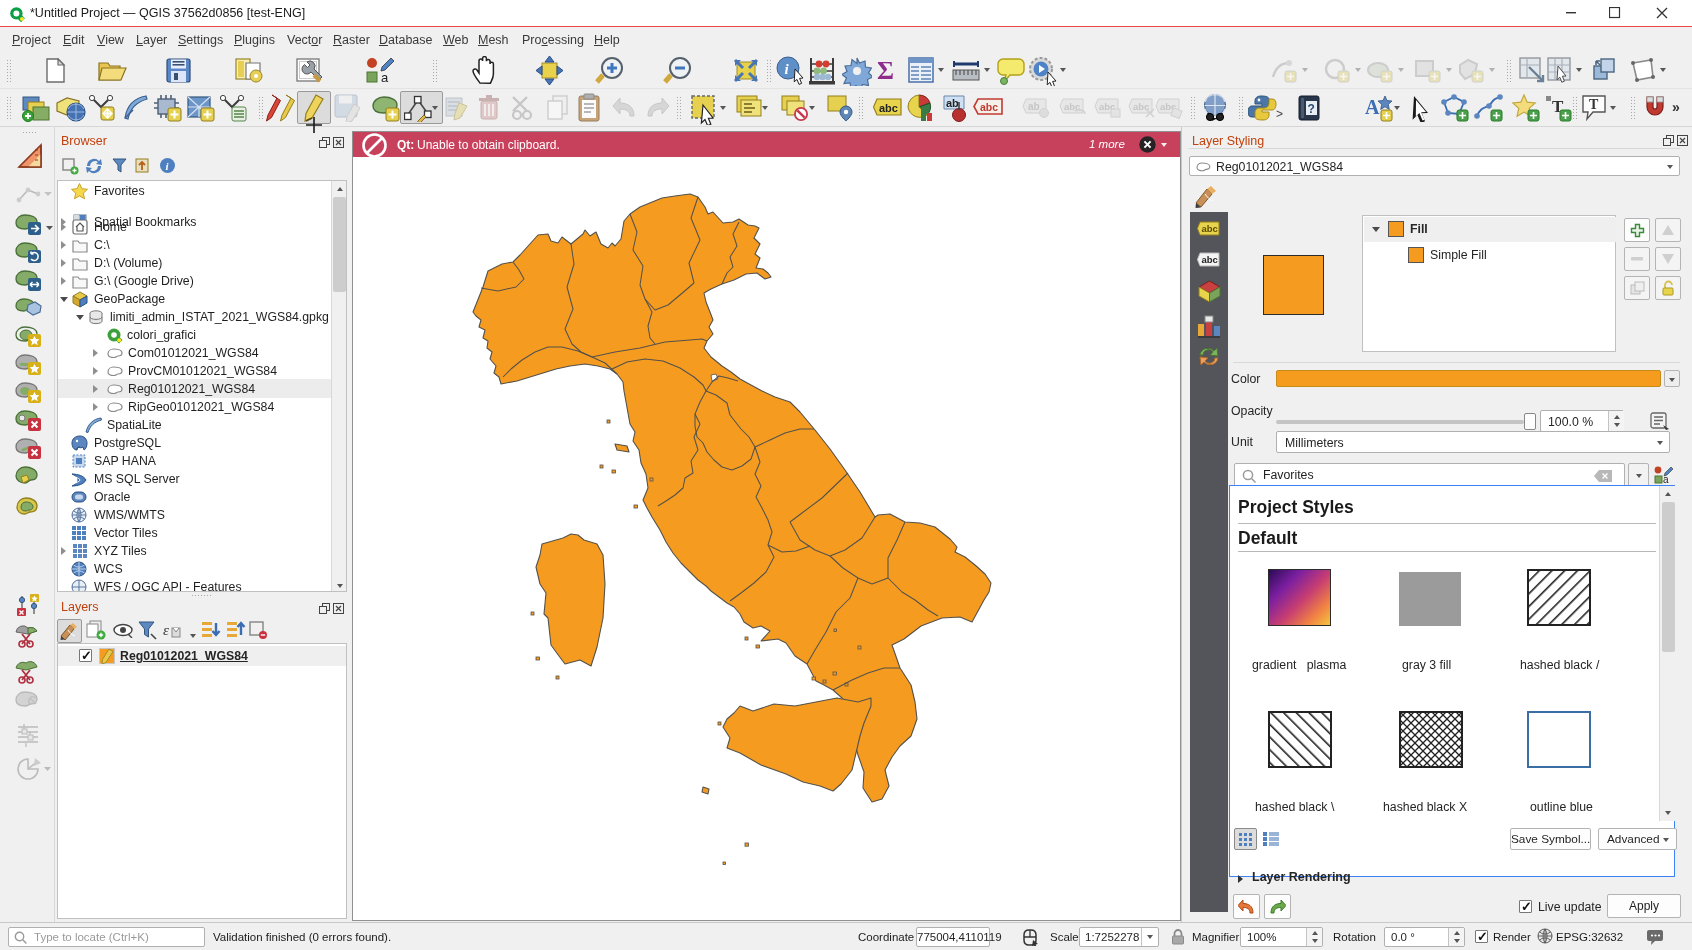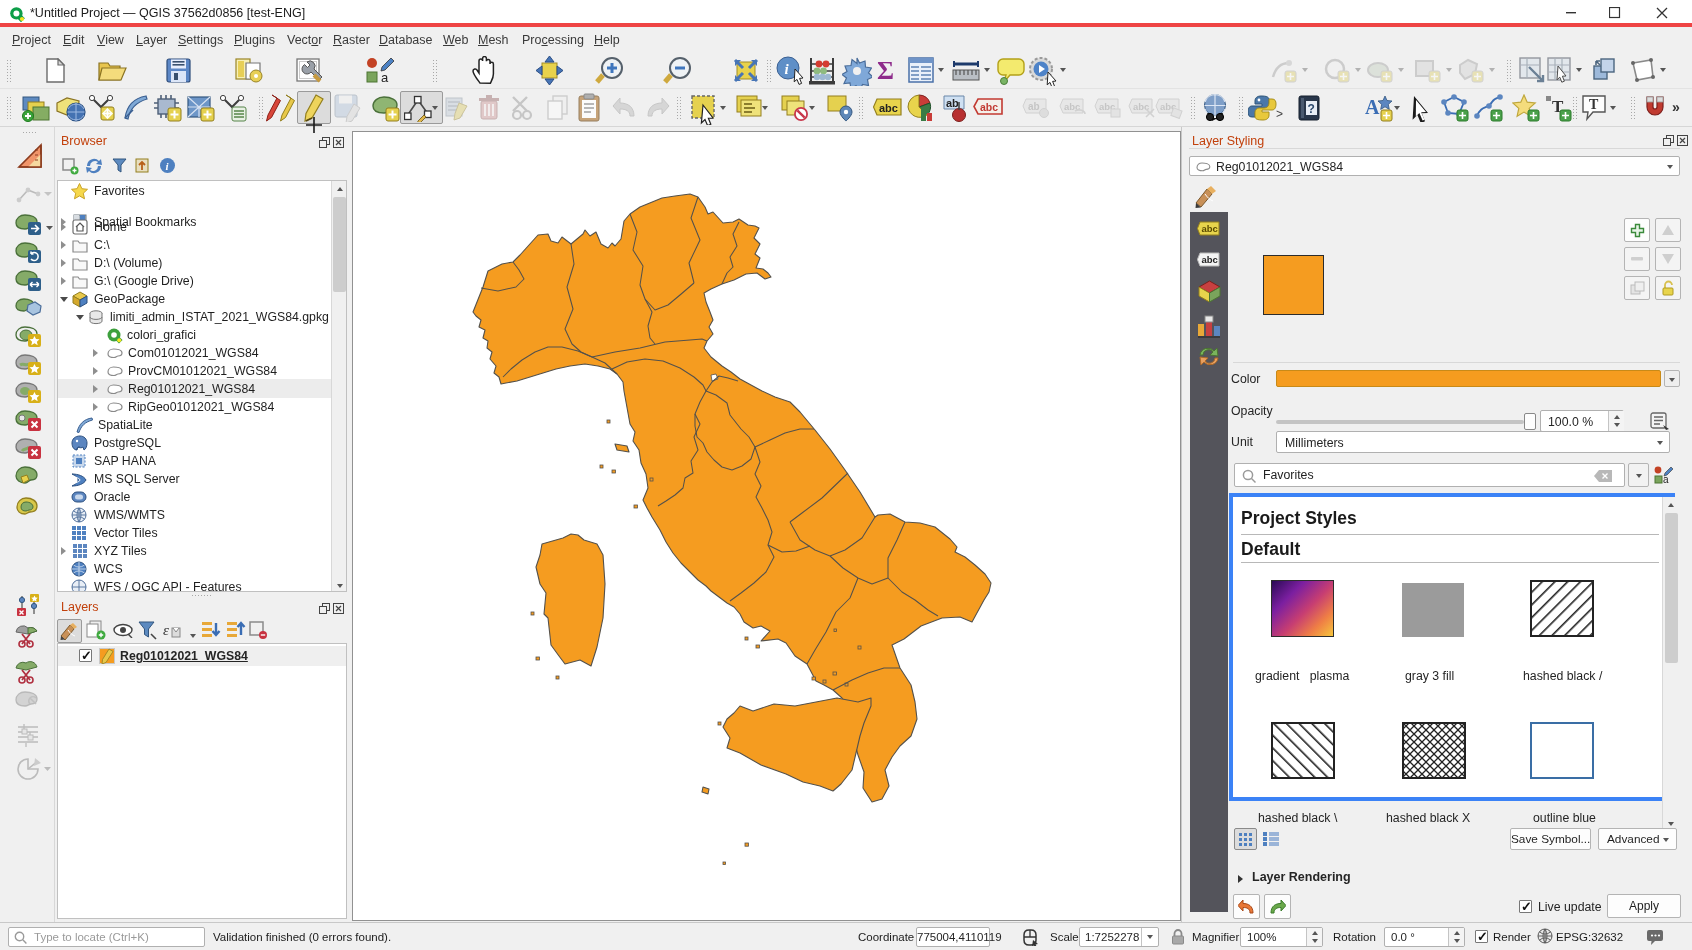--- a/index.html
+++ b/index.html
@@ -1,19 +1,19 @@
 <!DOCTYPE html>
 <html><head>
 <meta charset="utf-8">
 <style>
 *{box-sizing:border-box;margin:0;padding:0}
 html,body{width:1692px;height:950px;overflow:hidden}
 body{font-family:"Liberation Sans",sans-serif;font-size:12px;color:#252525;background:#f0f0f0;position:relative}
 .abs{position:absolute}
-.titlebar{left:0;top:0;width:1692px;height:27px;background:#ffffff;border-bottom:4px solid #ef4444}
+.titlebar{left:0;top:0;width:1692px;height:27px;background:#ffffff;border-bottom:1px solid #ef4444}
 .menubar{left:0;top:27px;width:1512px;height:25px;background:#f0f0f0}
 .menubar span{position:absolute;top:6px;font-size:12.5px;color:#3a3a3a}
 .menubar u{text-decoration:underline}
 .tb1{left:0;top:52px;width:1692px;height:37px;background:#f0f0f0;border-bottom:1px solid #e3e3e3}
 .tb2{left:0;top:89px;width:1692px;height:38px;background:#f0f0f0;border-bottom:1px solid #d6d6d6}
 .handle{width:6px;background-image:radial-gradient(#a8a8a8 28%,transparent 32%);background-size:3px 3px;background-position:0 1px}
 .main{left:0;top:127px;width:1692px;height:795px;background:#f0f0f0}
 .statusbar{left:0;top:922px;width:1692px;height:28px;background:#f0f0f0;border-top:1px solid #c8c8c8;font-size:11.5px}
 .panel-title{font-size:12.5px;color:#c2410c}
 .white{background:#fff}
@@ -737,21 +737,21 @@
           </svg>
           <span class="abs" style="left:70px">Reg01012021_WGS84</span>
         </div>
   <div class="row" style="left:0;top:216.5px;width:272px">
           <span class="abs exp-r" style="left:35px;top:5px"></span>
           <svg class="abs" style="left:48px;top:3px" width="18" height="13">
             <path d="M2 7 c0-3 2.5-5 5.5-5 3.5 0 8.5 1 8.5 4 0 2-1.5 3-4 3 -1.5 0-2 1.5-4 1.5 -3.5 0-6-1-6-3.5 z" fill="#fff" stroke="#8a8a8a" stroke-width="1.2"></path>
           </svg>
           <span class="abs" style="left:70px">RipGeo01012021_WGS84</span>
         </div>
-  <div class="row" style="left:4px;top:234.5px;width:324px">
+  <div class="row" style="left:13px;top:234.5px;width:324px">
           <svg class="abs" style="left:14px;top:1px" width="18" height="16">
             <path d="M16 1 C8 2 3 7 1 15 l2 .5 C5 9 9 5 16.5 3 z" fill="#7fa9d6" stroke="#3a5f91"></path>
           </svg>
           <span class="abs" style="left:36px">SpatiaLite</span>
         </div>
   <div class="row" style="left:0;top:252.5px;width:288px">
           <svg class="abs" style="left:13px;top:1px" width="18" height="17">
             <path d="M9 1 C4 1 1 4 1 8 c0 4 2 7 5 7 l1-3 c2 1 4 1 5 0 l1 3 c2-1 3-4 3-7 0-4-3-7-7-7 z" fill="#5c86c0" stroke="#2c5080"></path>
             <circle cx="6" cy="6" r="1.2" fill="#fff"></circle>
             <path d="M5 15 c1-2 2-3 4-3" stroke="#2c5080" fill="none"></path>
@@ -966,20 +966,34 @@
 <path d="M790,522 800,540 815,550 830,556"></path>
 <path d="M768,545 782,552 796,551 810,546"></path>
 <path d="M830,556 843,568 858,578 872,584 888,578"></path>
 <path d="M905,522 897,540 888,558 888,578"></path>
 <path d="M888,578 902,592 915,600 928,610 938,616"></path>
 <path d="M858,578 850,598 836,612 826,632 815,650 807,664"></path>
 <path d="M833,690 852,680 868,673 884,668 900,668"></path>
 </g>
 </svg>
 
+<div class="abs" style="left:0px;top:0px;width:827px;height:25px;background:#c8415c">
+ <svg class="abs" style="left:9px;top:1px" width="25" height="25">
+          <circle cx="12.5" cy="12.5" r="11" fill="none" stroke="#fff" stroke-width="2.6"></circle>
+          <path d="M5 20 L20 5" stroke="#fff" stroke-width="2.6"></path>
+        </svg>
+ <span class="abs" style="left:44px;top:6px;color:#fff;font-weight:bold;font-size:12px">Qt:</span>
+ <span class="abs" style="left:64px;top:6px;color:#fff;font-size:12px">Unable to obtain clipboard.</span>
+ <span class="abs" style="left:736px;top:6px;color:#fff;font-style:italic;font-size:11.5px">1 more</span>
+ <svg class="abs" style="left:786px;top:4px" width="17" height="17">
+          <circle cx="8.5" cy="8.5" r="8.2" fill="#262226"></circle>
+          <path d="M5.4 5.4 l6.2 6.2 m0-6.2 l-6.2 6.2" stroke="#fff" stroke-width="2"></path>
+        </svg>
+ <div class="ddarrow" style="left:808px;top:11px;border-top-color:#fff;opacity:.9"></div>
+</div>
 </div>
 <div class="abs" style="left:1181px;top:0;width:511px;height:795px;background:#f0f0f0;border-left:1px solid #c8c8c8">
  <span class="abs panel-title" style="left:10px;top:7px">Layer Styling</span>
  <svg class="abs" style="left:481px;top:8px" width="11" height="11">
         <rect x="3.5" y="0.5" width="7" height="7" fill="none" stroke="#444"></rect>
         <rect x="0.5" y="3.5" width="7" height="7" fill="#f0f0f0" stroke="#444"></rect>
       </svg>
  <svg class="abs" style="left:495px;top:8px" width="11" height="11">
         <rect x="0.5" y="0.5" width="10" height="10" fill="none" stroke="#444"></rect>
         <path d="M3 3 l5 5 m0-5 l-5 5" stroke="#444" stroke-width="1.2"></path>
@@ -1022,20 +1036,28 @@
           <rect x="9" y="2" width="8" height="6" fill="#e8e8e8" stroke="#888"></rect>
           <path d="M2 23 h22" stroke="#333" stroke-width="1.5"></path>
         </svg>
   <svg class="abs" style="left:7px;top:133px" width="25" height="23">
           <path d="M3 10 a8 8 0 0 1 14-4 l3-3 1 8 -8-1 3-3 a5.5 5.5 0 0 0 -10 3 z" fill="#7ab45c" stroke="#4c7432"></path>
           <path d="M21 13 a8 8 0 0 1 -14 4 l-3 3 -1-8 8 1 -3 3 a5.5 5.5 0 0 0 10-3 z" fill="#e8a060" stroke="#b06a28"></path>
         </svg>
  </div>
 
 
+ <div class="abs white" style="left:180px;top:88px;width:254px;height:137px;border:1px solid #c0c0c0">
+  <div class="abs" style="left:1px;top:1px;width:252px;height:25px;background:#efefef"></div>
+  <span class="abs exp-d" style="left:9px;top:11px"></span>
+  <div class="abs" style="left:25px;top:5px;width:16px;height:16px;background:#f59c20;border:1px solid #555"></div>
+  <span class="abs" style="left:47px;top:6px;font-weight:bold;font-size:12.3px">Fill</span>
+  <div class="abs" style="left:45px;top:31px;width:16px;height:16px;background:#f59c20;border:1px solid #555"></div>
+  <span class="abs" style="left:67px;top:32px;font-size:12.3px">Simple Fill</span>
+ </div>
 
  <div class="btn" style="left:442px;top:91px;width:26px;height:24px">
         <svg style="margin:4px auto 0" width="15" height="15" viewBox="0 0 15 15">
           <path d="M5.5 1.5 h4 v4 h4 v4 h-4 v4 h-4 v-4 h-4 v-4 h4 z" fill="#e8f4e8" stroke="#3a8a3a" stroke-width="1.4"></path>
         </svg>
       </div>
  <div class="btn" style="left:473px;top:91px;width:26px;height:24px;background:#f4f4f4">
         <svg style="margin:5px auto 0" width="14" height="12">
           <path d="M7 1 L13 11 H1 z" fill="#cfcfcf"></path>
         </svg>
@@ -1108,21 +1130,21 @@
  <div class="btn" style="left:446px;top:336px;width:21px;height:24px;background:#f2f2f2">
         <div class="ddarrow" style="left:6.5px;top:10px"></div>
       </div>
  <svg class="abs" style="left:471px;top:339px" width="20" height="19">
         <circle cx="5" cy="4" r="3.4" fill="#c34224"></circle>
         <rect x="2" y="10" width="7" height="7" fill="#7aa45c" stroke="#4c7432"></rect>
         <text x="10" y="17" font-size="10" fill="#222" font-family="Liberation Sans">a</text>
         <path d="M12 7 L18 1 l2 2 -6 6 -3 1 z" fill="#4d82c4" stroke="#333" stroke-width="0.6"></path>
       </svg>
 
- <div class="abs white" style="left:47px;top:366px;width:446px;height:308px;border:4px solid #3b82f6">
+ <div class="abs white" style="left:47px;top:358px;width:446px;height:392px;border:1px solid #3b82f6">
   <span class="abs" style="left:8px;top:11px;font-size:17.5px;font-weight:bold;color:#1a1a1a">Project Styles</span>
   <div class="abs" style="left:8px;top:37px;width:418px;height:1px;background:#b8b8b8"></div>
   <span class="abs" style="left:8px;top:42px;font-size:17.5px;font-weight:bold;color:#1a1a1a">Default</span>
   <div class="abs" style="left:8px;top:65px;width:418px;height:1px;background:#b8b8b8"></div>
 
   <div class="abs" style="left:38px;top:83px;width:63px;height:57px;border:1.4px solid #2c2c2c;background:linear-gradient(135deg,#2b0a56 0%,#7b1fa0 28%,#c73e72 55%,#ef7e45 78%,#f6c63c 100%)"></div>
   <div class="abs" style="left:169px;top:86px;width:62px;height:54px;background:#9b9b9b"></div>
   <svg class="abs" style="left:297px;top:83px" width="64" height="57">
           <defs>
             <pattern id="h1" width="9" height="9" patternUnits="userSpaceOnUse" patternTransform="rotate(45)">

